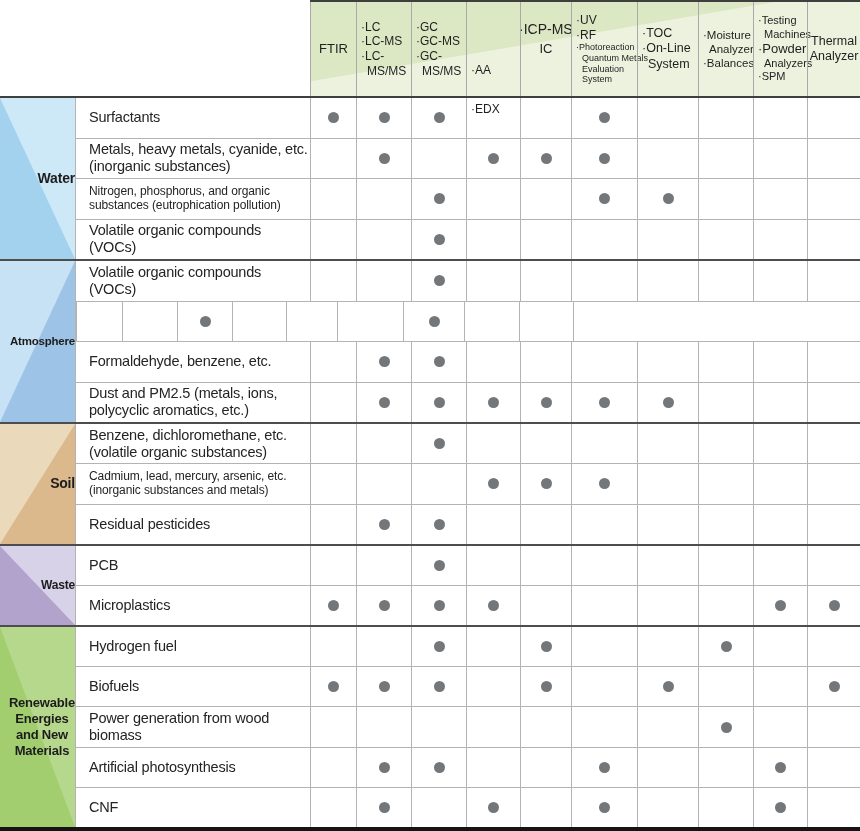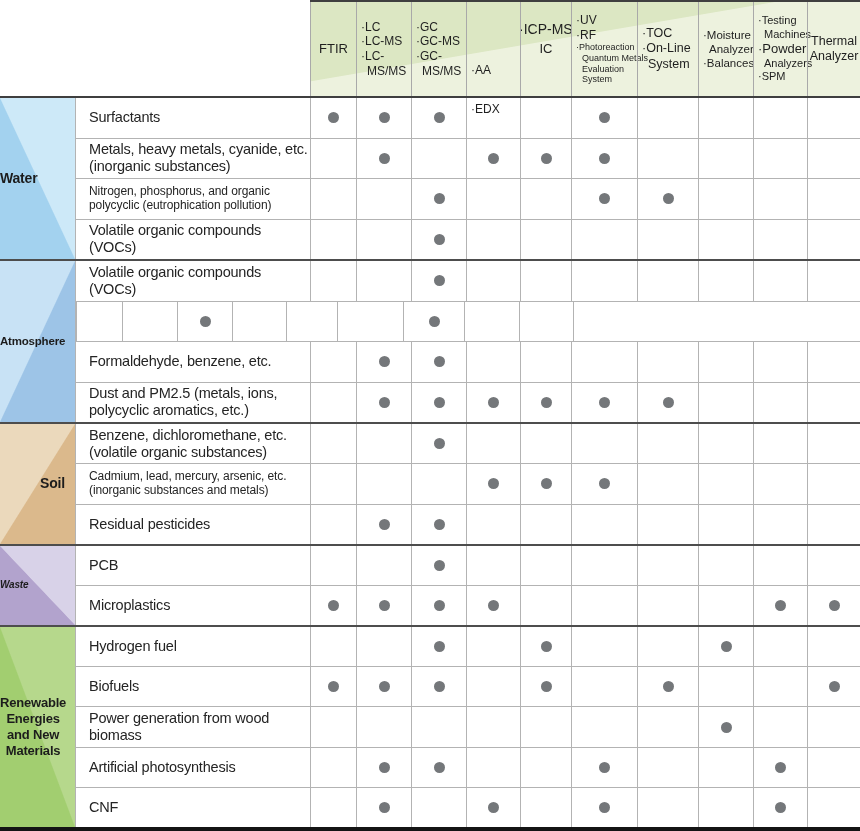--- a/index.html
+++ b/index.html
@@ -23,21 +23,21 @@
   }
   .hdr-cell.center{align-items:center;padding-left:1px;text-align:center;}
   .hdr-line{line-height:1.22;white-space:nowrap;}
   .hdr-line.ind{padding-left:6px;}
   .hdr-line.sm{line-height:1.18;}
   
   .body{display:flex;flex-direction:column;}
   .section{display:flex;box-sizing:border-box;border-bottom:2px solid #4d4d4d;}
   .section:last-child{border-bottom:none;}
   .cat{
-    width:94px;box-sizing:border-box;display:flex;align-items:center;justify-content:flex-start;
+    width:94px;box-sizing:border-box;display:flex;align-items:center;justify-content:flex-end;
     text-align:center;font-weight:bold;color:#1c1c1c;
   }
   .cat-label{white-space:pre-line;line-height:1.25;letter-spacing:-0.2px;}
   .rows{flex:1;display:flex;flex-direction:column;border-left:1px solid #b3b3b3;}
   .row{flex:1;display:flex;}
   .row + .row{border-top:1px solid #b3b3b3;}
   .item{
     width:234px;box-sizing:border-box;display:flex;align-items:center;
     padding-left:13px;font-size:14.5px;letter-spacing:-0.2px;
     color:#242424;white-space:pre-line;line-height:1.16;
@@ -157,21 +157,21 @@
             <div class="cell" style="width: 66px;">
               <div class="dot" style="background: rgb(116, 119, 122);"></div>
             </div>
             <div class="cell" style="width: 61px;"></div>
             <div class="cell" style="width: 55px;"></div>
             <div class="cell" style="width: 54px;"></div>
             <div class="cell" style="width: 53px;"></div>
           </div>
           <div class="row">
             <div class="item small">Nitrogen, phosphorus, and organic
-polycyclic (eutrophication pollution)</div>
+substances (eutrophication pollution)</div>
             <div class="cell" style="width: 46px;"></div>
             <div class="cell" style="width: 55px;"></div>
             <div class="cell" style="width: 55px;">
               <div class="dot" style="background: rgb(116, 119, 122);"></div>
             </div>
             <div class="cell" style="width: 54px;"></div>
             <div class="cell" style="width: 51px;"></div>
             <div class="cell" style="width: 66px;">
               <div class="dot" style="background: rgb(116, 119, 122);"></div>
             </div>
@@ -337,21 +337,21 @@
             <div class="cell" style="width: 66px;"></div>
             <div class="cell" style="width: 61px;"></div>
             <div class="cell" style="width: 55px;"></div>
             <div class="cell" style="width: 54px;"></div>
             <div class="cell" style="width: 53px;"></div>
           </div>
         </div>
       </div>
       <div class="section" style="height: 81px;">
         <div class="cat" style="background: linear-gradient(to left bottom, rgb(216, 210, 232) 49.6%, rgb(178, 163, 205) 50.4%);">
-          <div class="cat-label" style="font-size: 10px; font-style: italic;">Waste</div>
+          <div class="cat-label" style="font-size: 12px;">Waste</div>
         </div>
         <div class="rows">
           <div class="row">
             <div class="item">PCB</div>
             <div class="cell" style="width: 46px;"></div>
             <div class="cell" style="width: 55px;"></div>
             <div class="cell" style="width: 55px;">
               <div class="dot" style="background: rgb(116, 119, 122);"></div>
             </div>
             <div class="cell" style="width: 54px;"></div>

